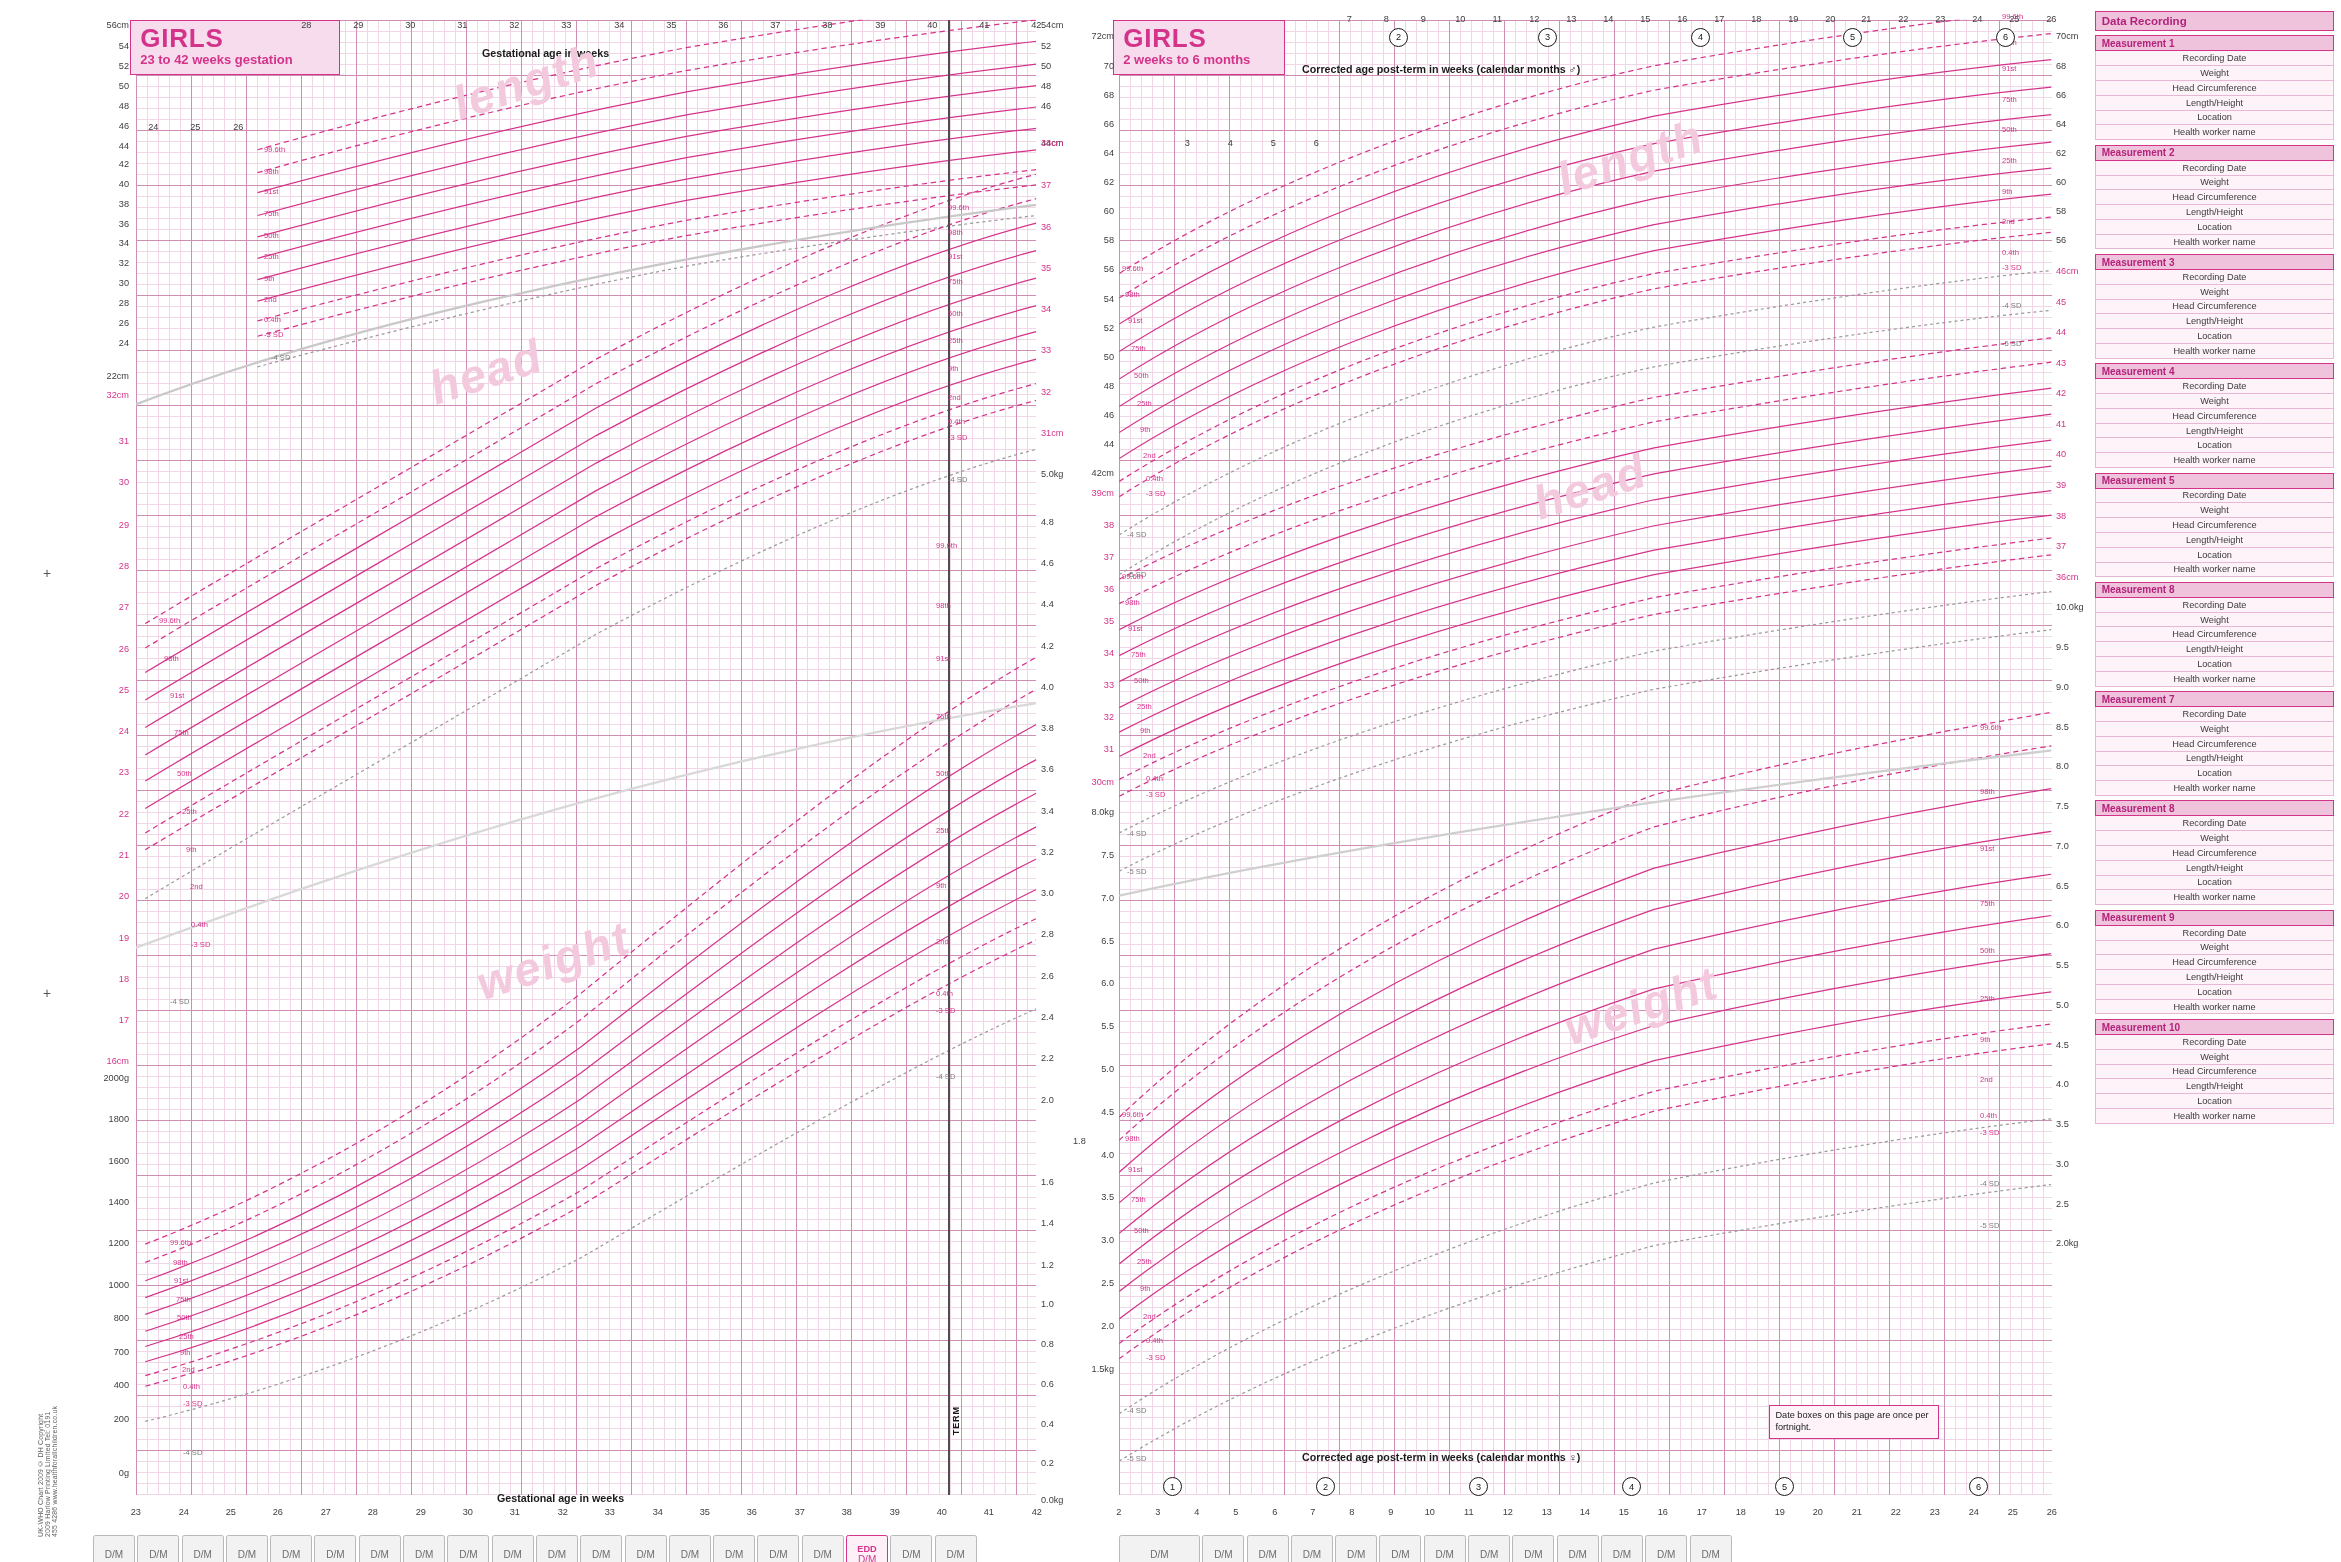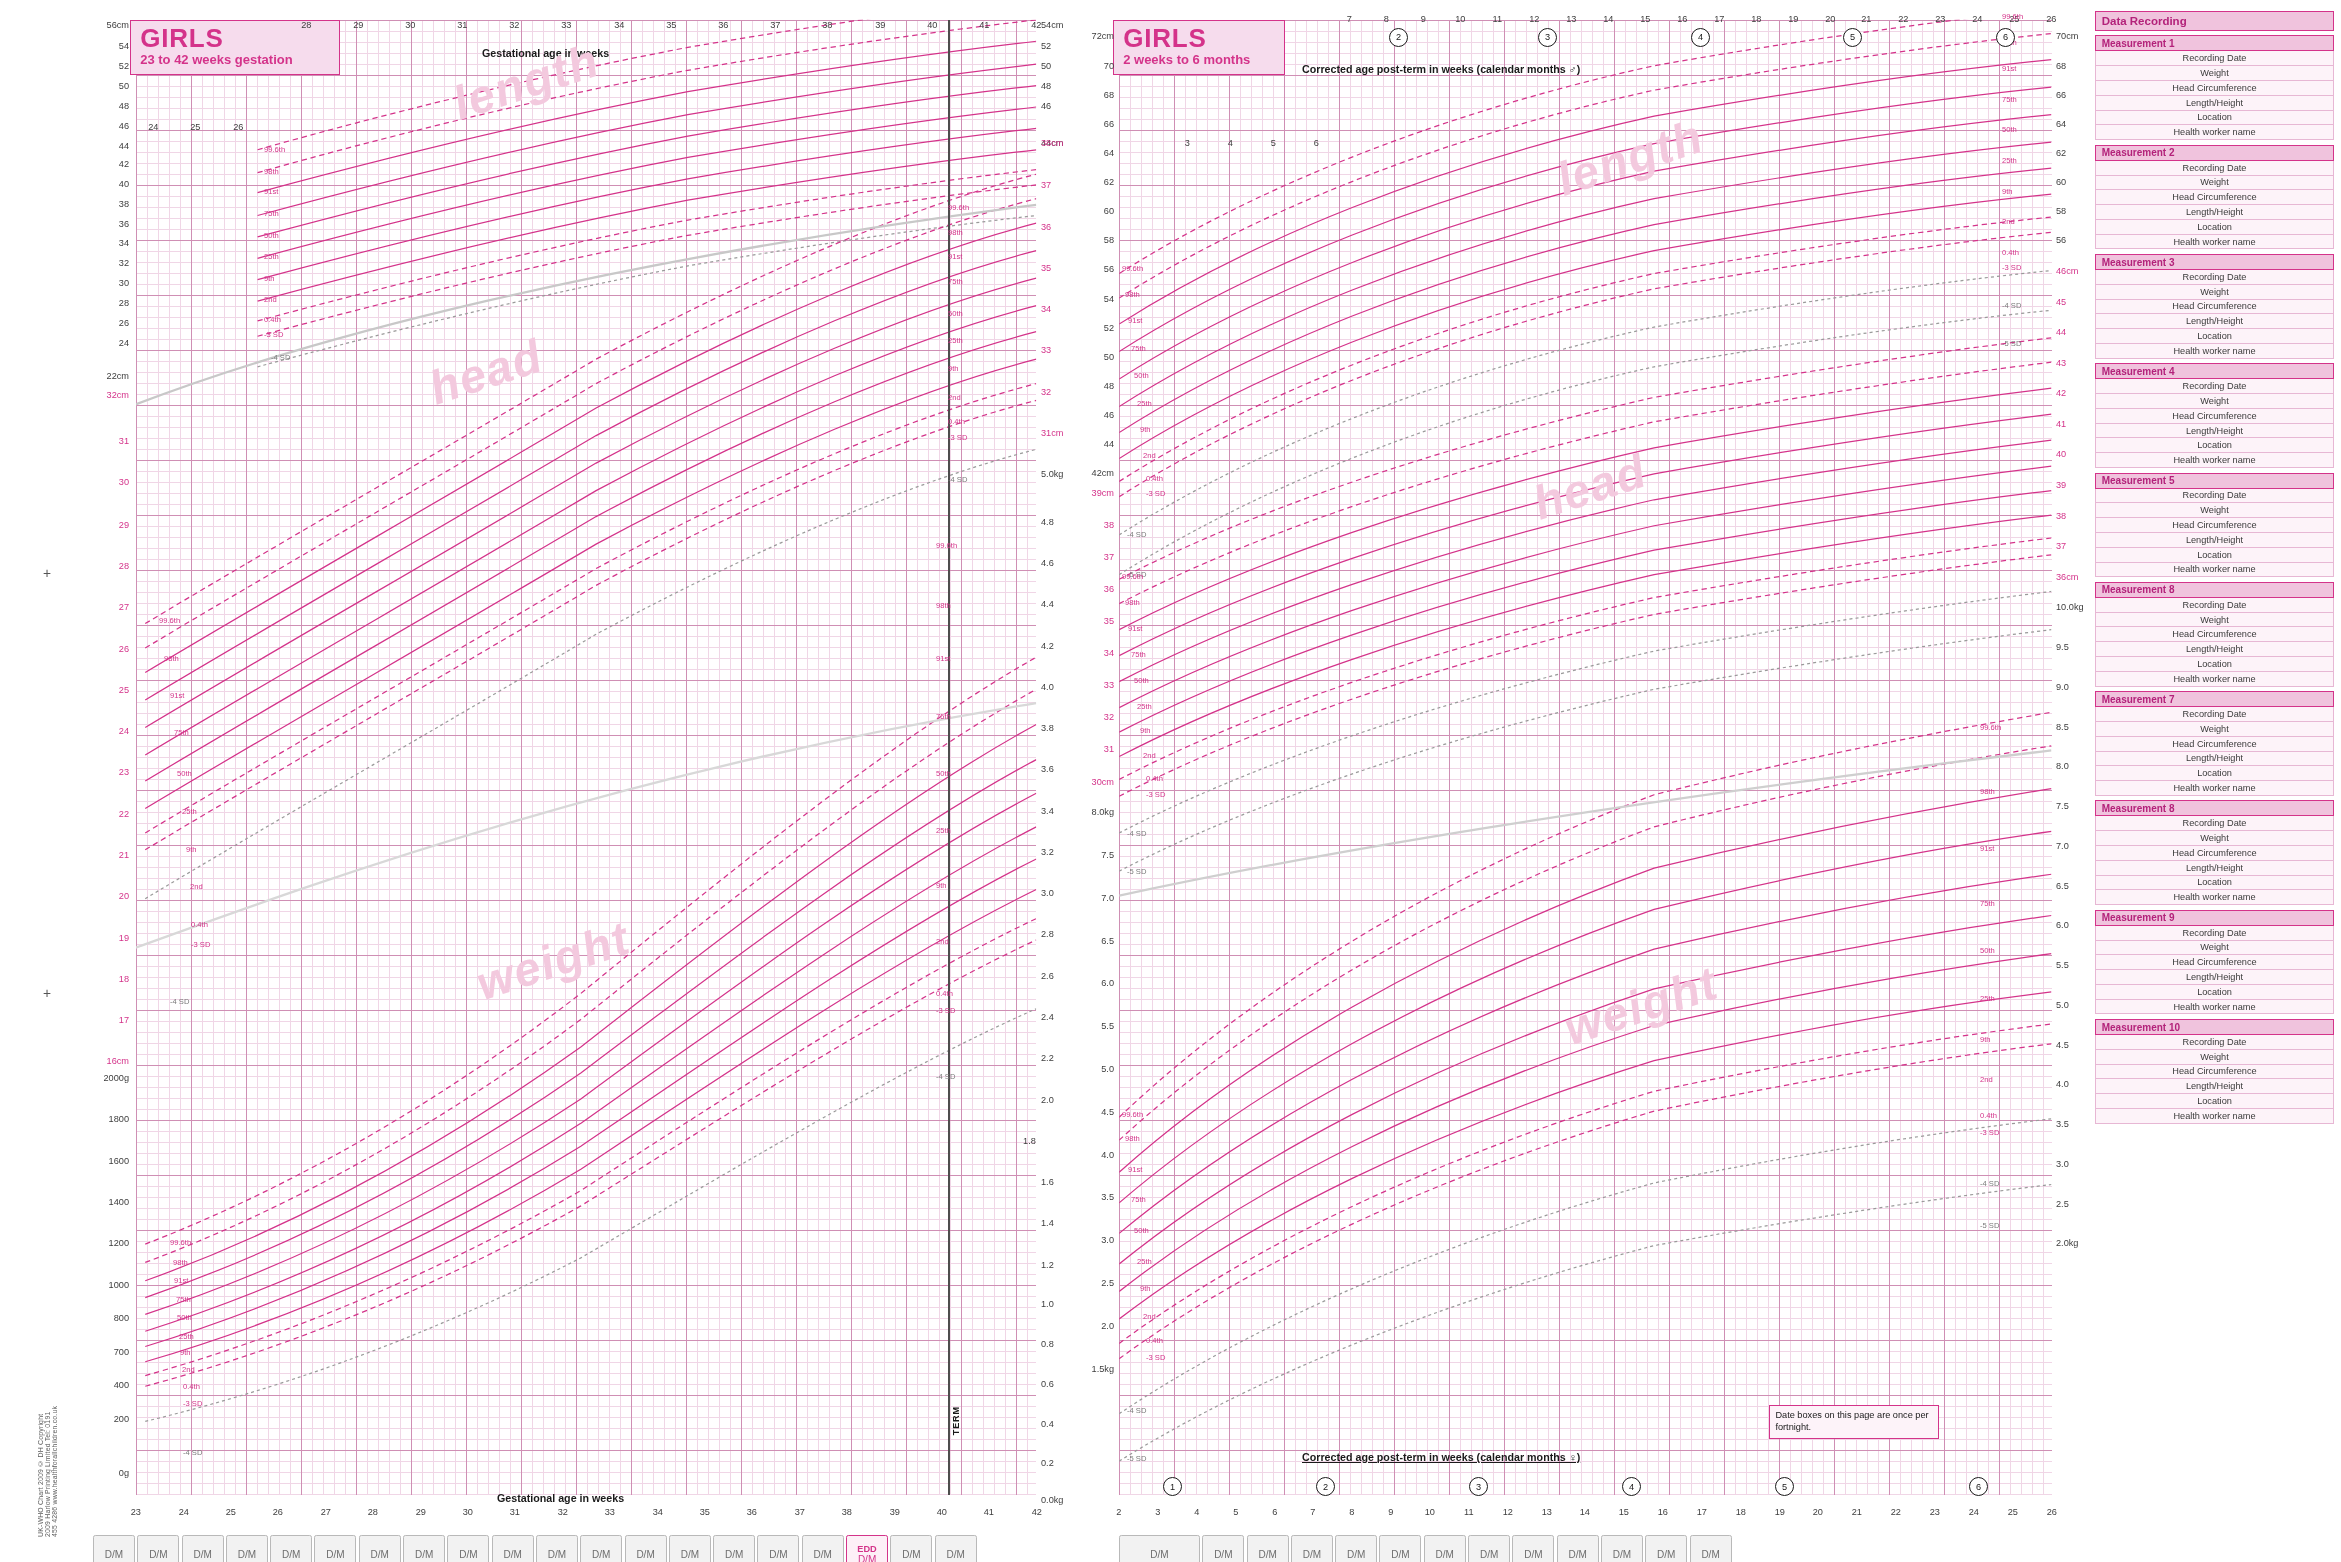--- a/index.html
+++ b/index.html
@@ -275,21 +275,21 @@
         <div class="tick l" style="left:1041px;top:723px;width:69px;">3.8</div>
         <div class="tick l" style="left:1041px;top:764px;width:69px;">3.6</div>
         <div class="tick l" style="left:1041px;top:806px;width:69px;">3.4</div>
         <div class="tick l" style="left:1041px;top:847px;width:69px;">3.2</div>
         <div class="tick l" style="left:1041px;top:888px;width:69px;">3.0</div>
         <div class="tick l" style="left:1041px;top:929px;width:69px;">2.8</div>
         <div class="tick l" style="left:1041px;top:971px;width:69px;">2.6</div>
         <div class="tick l" style="left:1041px;top:1012px;width:69px;">2.4</div>
         <div class="tick l" style="left:1041px;top:1053px;width:69px;">2.2</div>
         <div class="tick l" style="left:1041px;top:1095px;width:69px;">2.0</div>
-        <div class="tick l" style="left:995px;top:1136px;width:69px;text-align:center;">1.8</div>
+        <div class="tick l" style="left:1073px;top:1136px;width:69px;">1.8</div>
         <div class="tick l" style="left:1041px;top:1177px;width:69px;">1.6</div>
         <div class="tick l" style="left:1041px;top:1218px;width:69px;">1.4</div>
         <div class="tick l" style="left:1041px;top:1260px;width:69px;">1.2</div>
         <div class="tick l" style="left:1041px;top:1299px;width:69px;">1.0</div>
         <div class="tick l" style="left:1041px;top:1339px;width:69px;">0.8</div>
         <div class="tick l" style="left:1041px;top:1379px;width:69px;">0.6</div>
         <div class="tick l" style="left:1041px;top:1419px;width:69px;">0.4</div>
         <div class="tick l" style="left:1041px;top:1458px;width:69px;">0.2</div>
         <div class="tick l" style="left:1041px;top:1495px;width:69px;">0.0kg</div>
       </div>
@@ -433,21 +433,21 @@
         <path d="M60,1172 C300,1120 700,1050 1280,982" stroke="#cfcfcf" stroke-width="3"></path>
       </g>
     </svg>
 
     <div class="titlebox" style="left:40px;top:20px;width:153px;">
       <div class="big">GIRLS</div>
       <div class="sub">2 weeks to 6 months</div>
     </div>
 
     <div class="axis-title" style="left:229px;top:63px;">Corrected age post-term in weeks (calendar months ♂)</div>
-    <div class="axis-title" style="left:229px;top:1451px;text-decoration:underline;">Corrected age post-term in weeks (calendar months ♀)</div>
+    <div class="axis-title" style="left:229px;top:1451px;">Corrected age post-term in weeks (calendar months ♀)</div>
 
     <div class="wm" style="left:482px;top:130px;">length</div>
     <div class="wm" style="left:459px;top:459px;">head</div>
     <div class="wm" style="left:489px;top:978px;">weight</div>
 
     <div class="smallnote" style="left:696px;top:1405px;width:157px;">Date boxes on this page are once per fortnight.</div>
 
     <div id="r-top-ticks">
         <div class="tick" style="left:264px;top:13.8px;width:24.5px;">7</div>
         <div class="tick" style="left:301px;top:13.8px;width:24.5px;">8</div>

